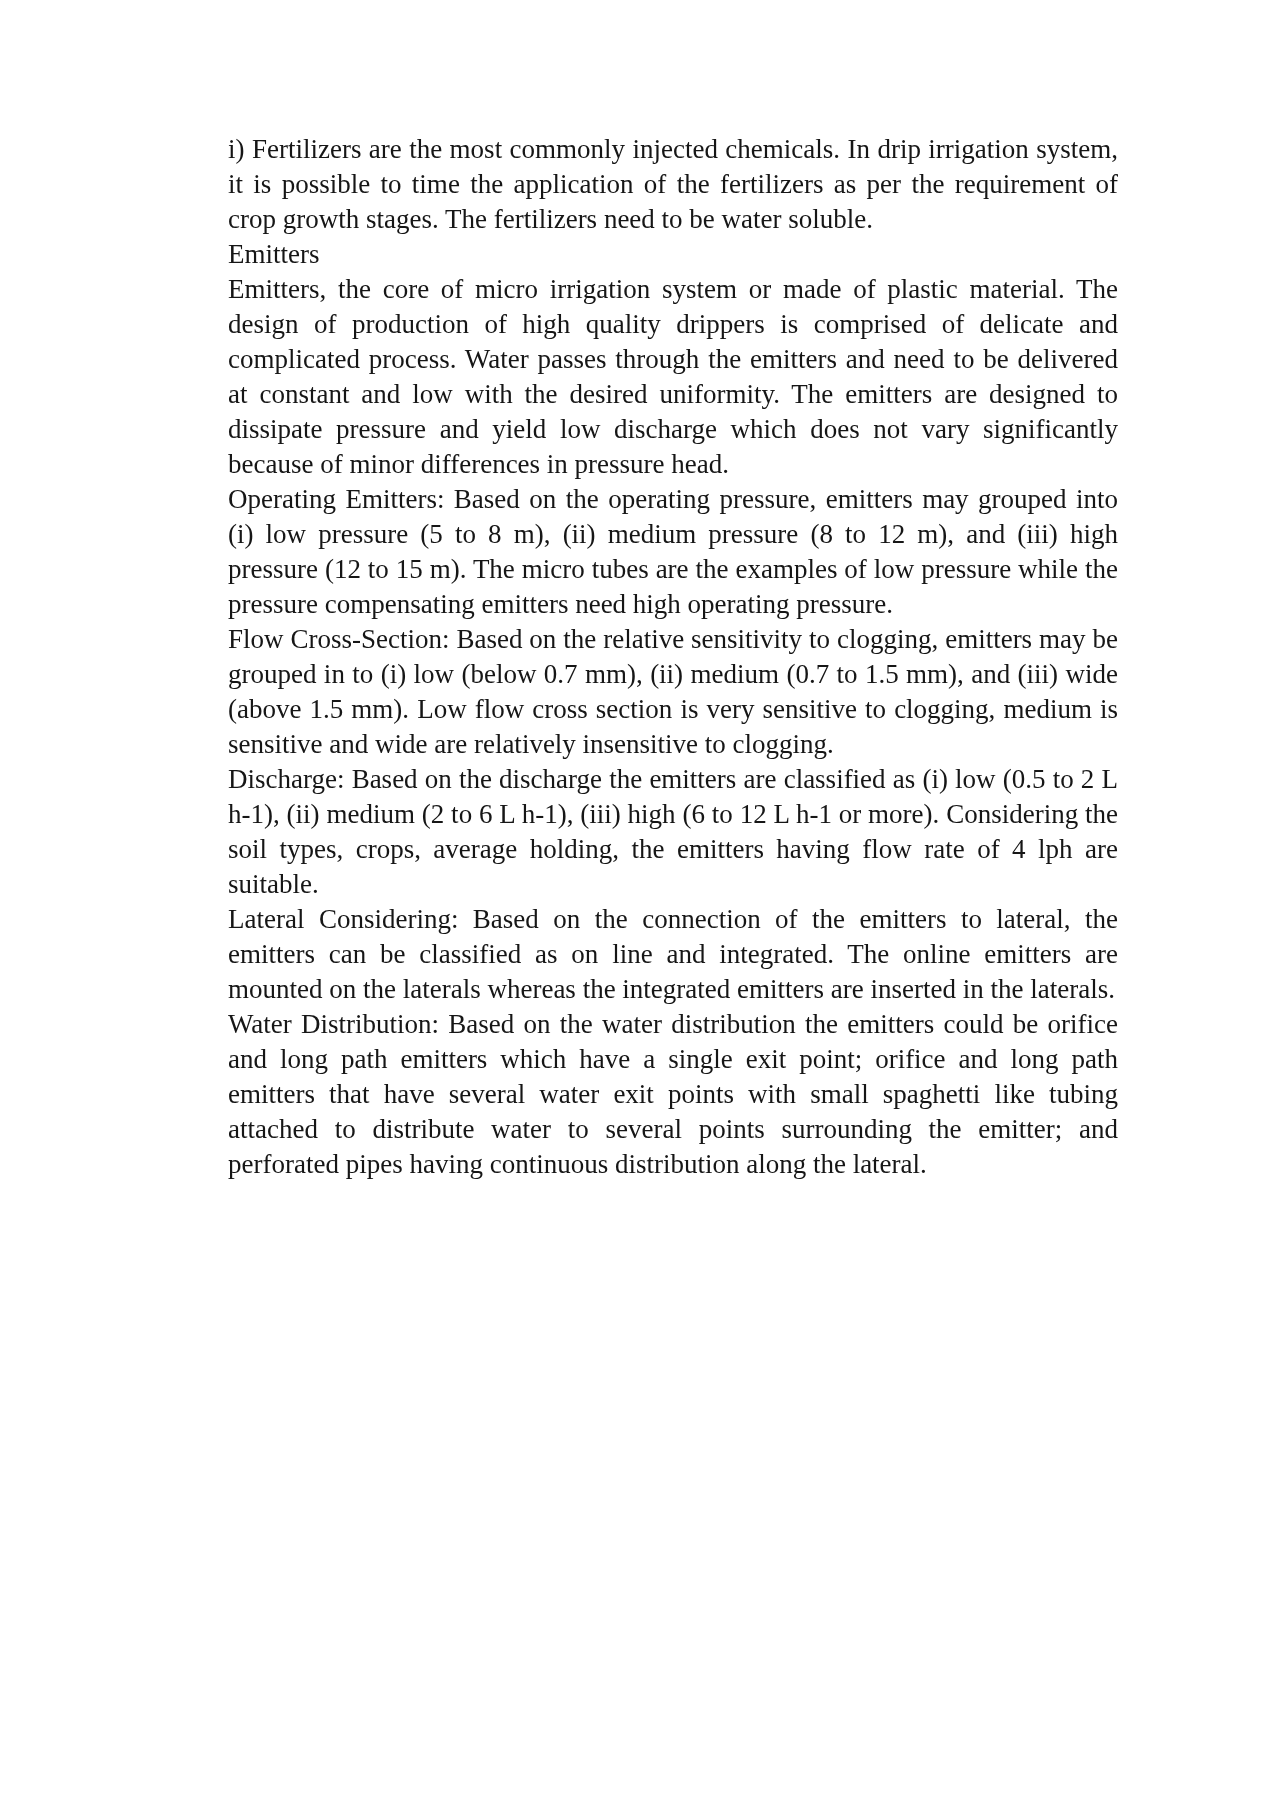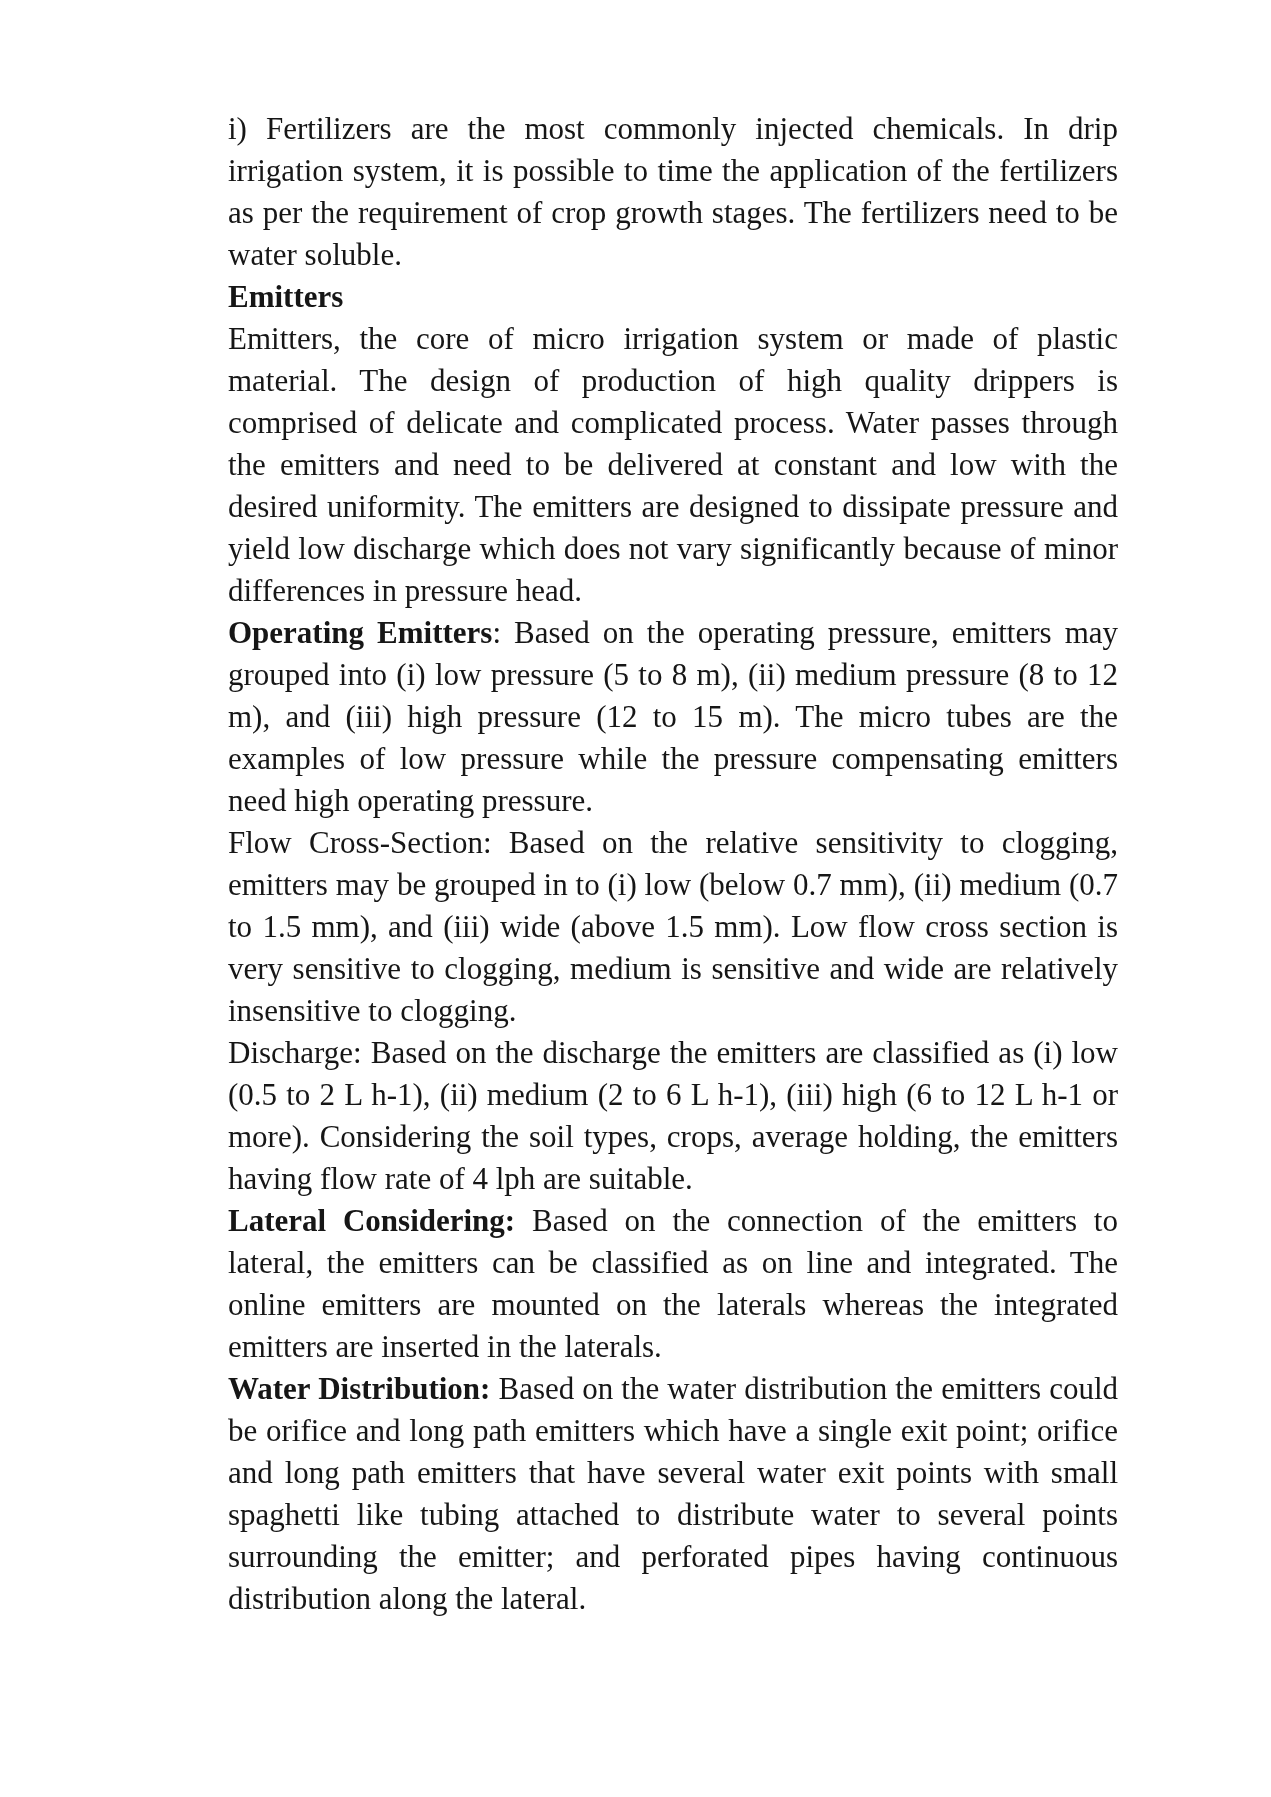--- a/index.html
+++ b/index.html
@@ -11,33 +11,33 @@
     position: relative;
     width: 1271px;
     height: 1797px;
     background: #ffffff;
     overflow: hidden;
     font-family: "Liberation Serif", "DejaVu Serif", serif;
   }
   .textblock {
     position: absolute;
     left: 228px;
-    top: 108px;
+    top: 132px;
     width: 890px;
     color: #161616;
-    font-size: 31px;
-    line-height: 42px;
+    font-size: 27px;
+    line-height: 35px;
     text-align: justify;
   }
   .textblock p {
     margin: 0;
     padding: 0;
   }
   .textblock strong {
-    font-weight: bold;
+    font-weight: normal;
     margin-top: 15px;
   }
 </style>
 </head>
 <body>
 
 <div class="page">
   <div class="textblock">
 
     <p><strong></strong><span>i) Fertilizers are the most commonly injected chemicals. In drip irrigation system, it is possible to time the application of the fertilizers as per the requirement of crop growth stages. The fertilizers need to be water soluble.</span></p>

